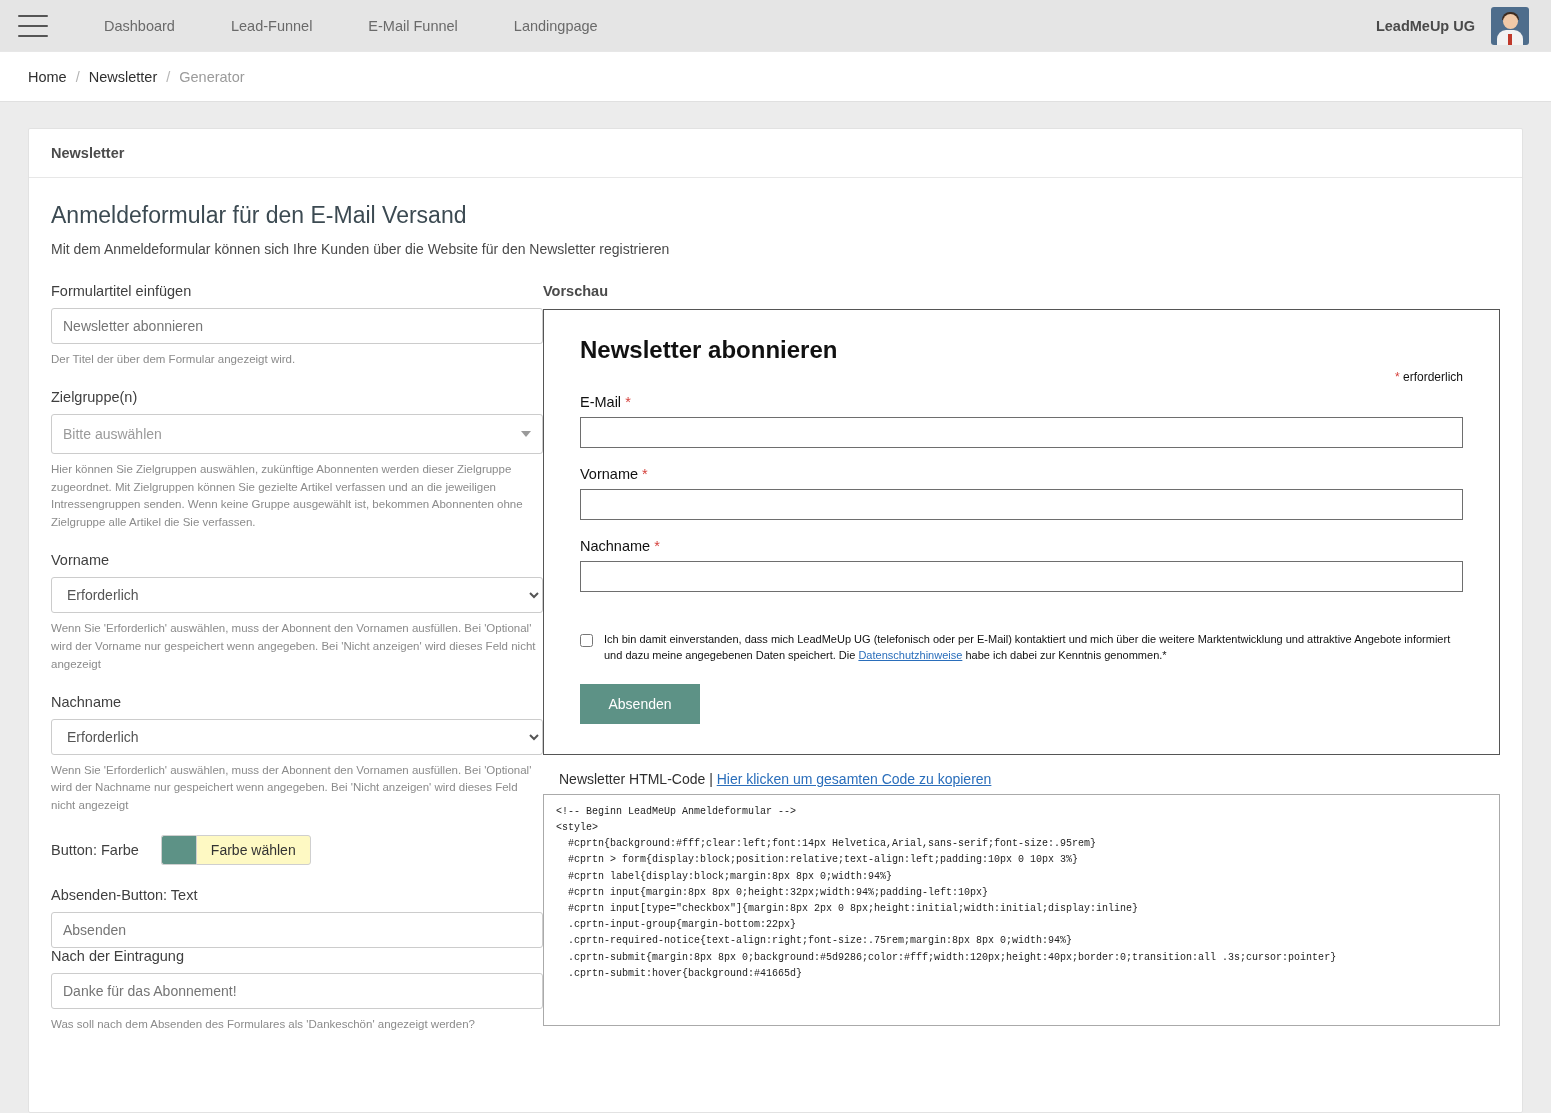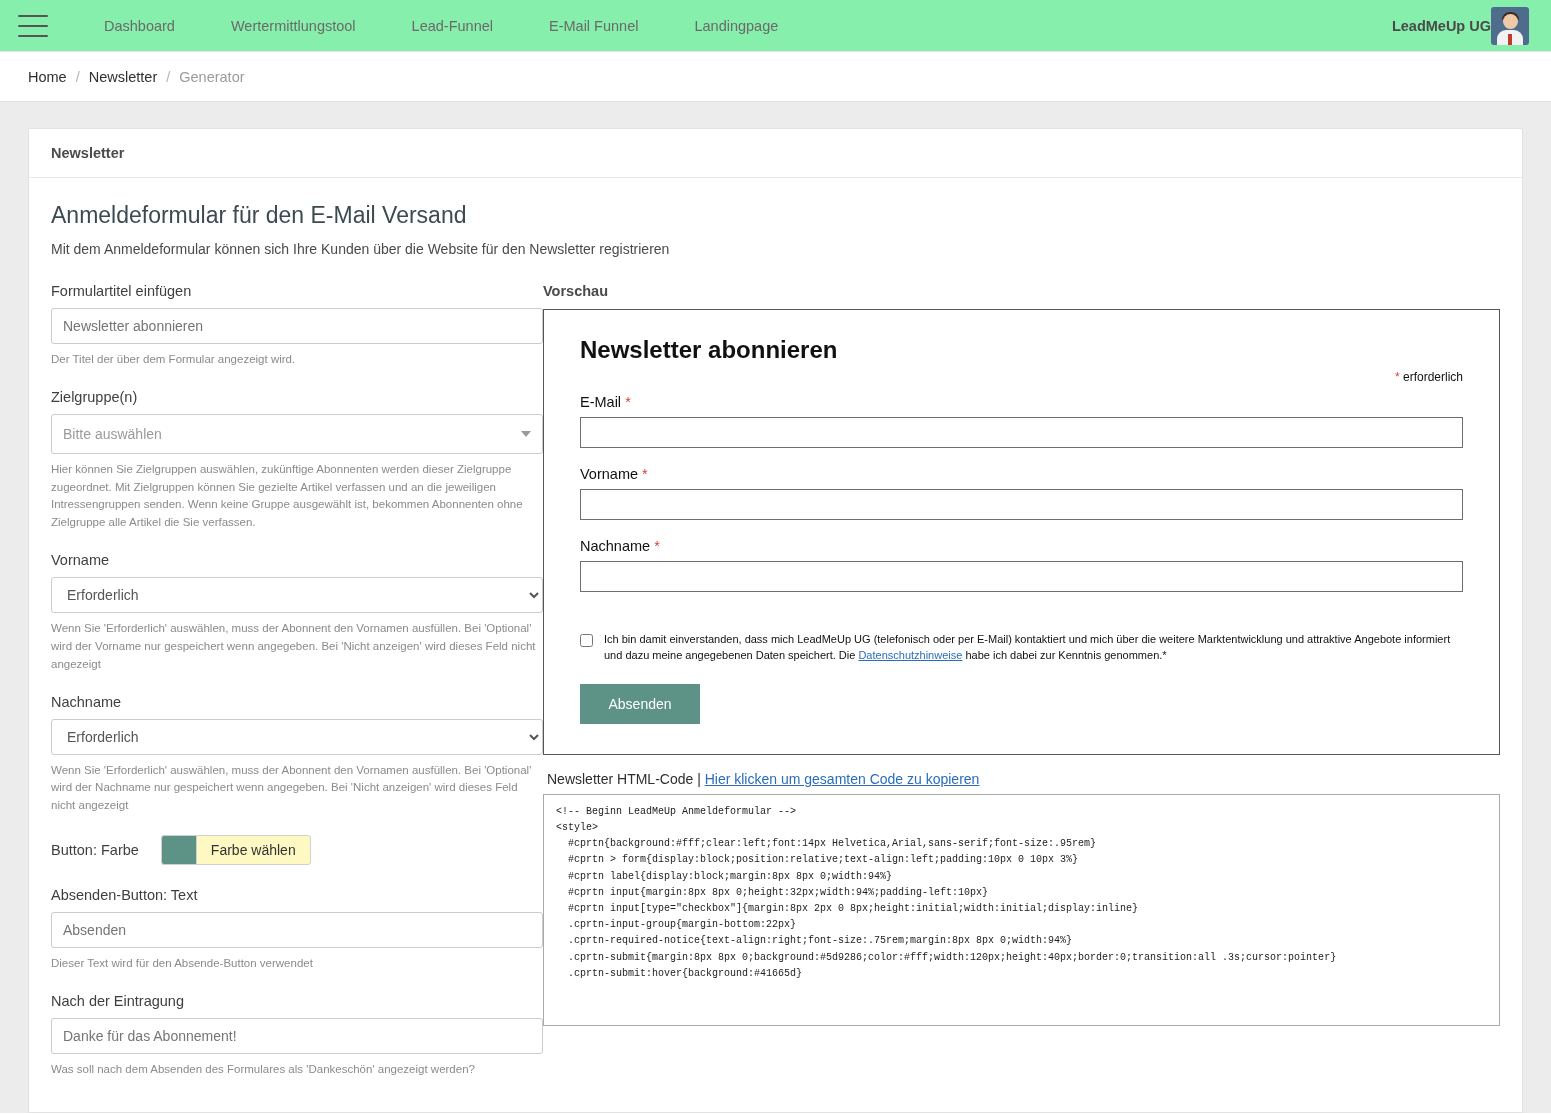--- a/index.html
+++ b/index.html
@@ -11,21 +11,21 @@
   body {
     width: 1551px;
     height: 1114px;
     overflow: hidden;
     color: #333;
   }
 
   
   .topbar {
     height: 52px;
-    background: #86efac;
+    background: #e5e5e5;
     display: flex;
     align-items: center;
     padding: 0 22px 0 18px;
     border-bottom: 1px solid #e7e7e7;
     position: relative;
   }
   .hamburger {
     width: 30px; height: 22px;
     display: flex; flex-direction: column; justify-content: space-between;
     margin-right: 28px;
@@ -40,20 +40,21 @@
     color: #6a6a6a;
     padding: 0 28px;
     line-height: 52px;
     cursor: pointer;
     white-space: nowrap;
   }
   .nav-right {
     margin-left: auto;
     display: flex;
     align-items: center;
+    gap: 16px;
   }
   .brand-name {
     font-size: 14.5px;
     font-weight: bold;
     color: #4a4a4a;
   }
   .avatar {
     width: 38px; height: 38px;
     border-radius: 3px;
     background: #4e6d8c;
@@ -264,21 +265,21 @@
     width: 120px;
     height: 40px;
     font-size: 14px;
     cursor: pointer;
     font-family: "Liberation Sans", sans-serif;
   }
 
   .code-head {
     font-size: 14px;
     color: #2f2f2f;
-    margin: 16px 0 7px 4px;
+    margin: 16px 0 7px 16px;
   }
   .code-head a { color: #2a6ebb; text-decoration: underline; cursor: pointer; }
   .code-area {
     width: 100%;
     height: 232px;
     border: 1px solid #aaa;
     padding: 9px 12px;
     font-family: "Liberation Mono", monospace;
     font-size: 10px;
     line-height: 1.62;
@@ -293,21 +294,20 @@
 <body>
 
 <div class="topbar">
   <div class="hamburger">
     <span></span>
     <span></span>
     <span></span>
   </div>
   <div class="nav-items">
     <div class="nav-item">Dashboard</div>
-    <div class="nav-item">Wertermittlungstool</div>
     <div class="nav-item">Lead-Funnel</div>
     <div class="nav-item">E-Mail Funnel</div>
     <div class="nav-item">Landingpage</div>
   </div>
   <div class="nav-right">
     <div class="brand-name">LeadMeUp UG</div>
     <div class="avatar">
       <div class="body"></div>
       <div class="hair"></div>
       <div class="head"></div>
@@ -363,21 +363,20 @@
           <div class="help">Wenn Sie 'Erforderlich' auswählen, muss der Abonnent den Vornamen ausfüllen. Bei 'Optional' wird der Nachname nur gespeichert wenn angegeben. Bei 'Nicht anzeigen' wird dieses Feld nicht angezeigt</div>
 
           <div class="color-row">
             <span class="color-label">Button: Farbe</span>
             <span class="color-swatch"></span>
             <button class="color-btn">Farbe wählen</button>
           </div>
 
           <label class="field-label">Absenden-Button: Text</label>
           <input class="input" type="text" placeholder="Absenden" style="">
-          <div class="help">Dieser Text wird für den Absende-Button verwendet</div>
 
           <label class="field-label">Nach der Eintragung</label>
           <input class="input" type="text" placeholder="Danke für das Abonnement!" style="">
           <div class="help">Was soll nach dem Absenden des Formulares als 'Dankeschön' angezeigt werden?</div>
         </div>
 
         <div class="col-right">
 
           <div class="preview-label">Vorschau</div>
 

